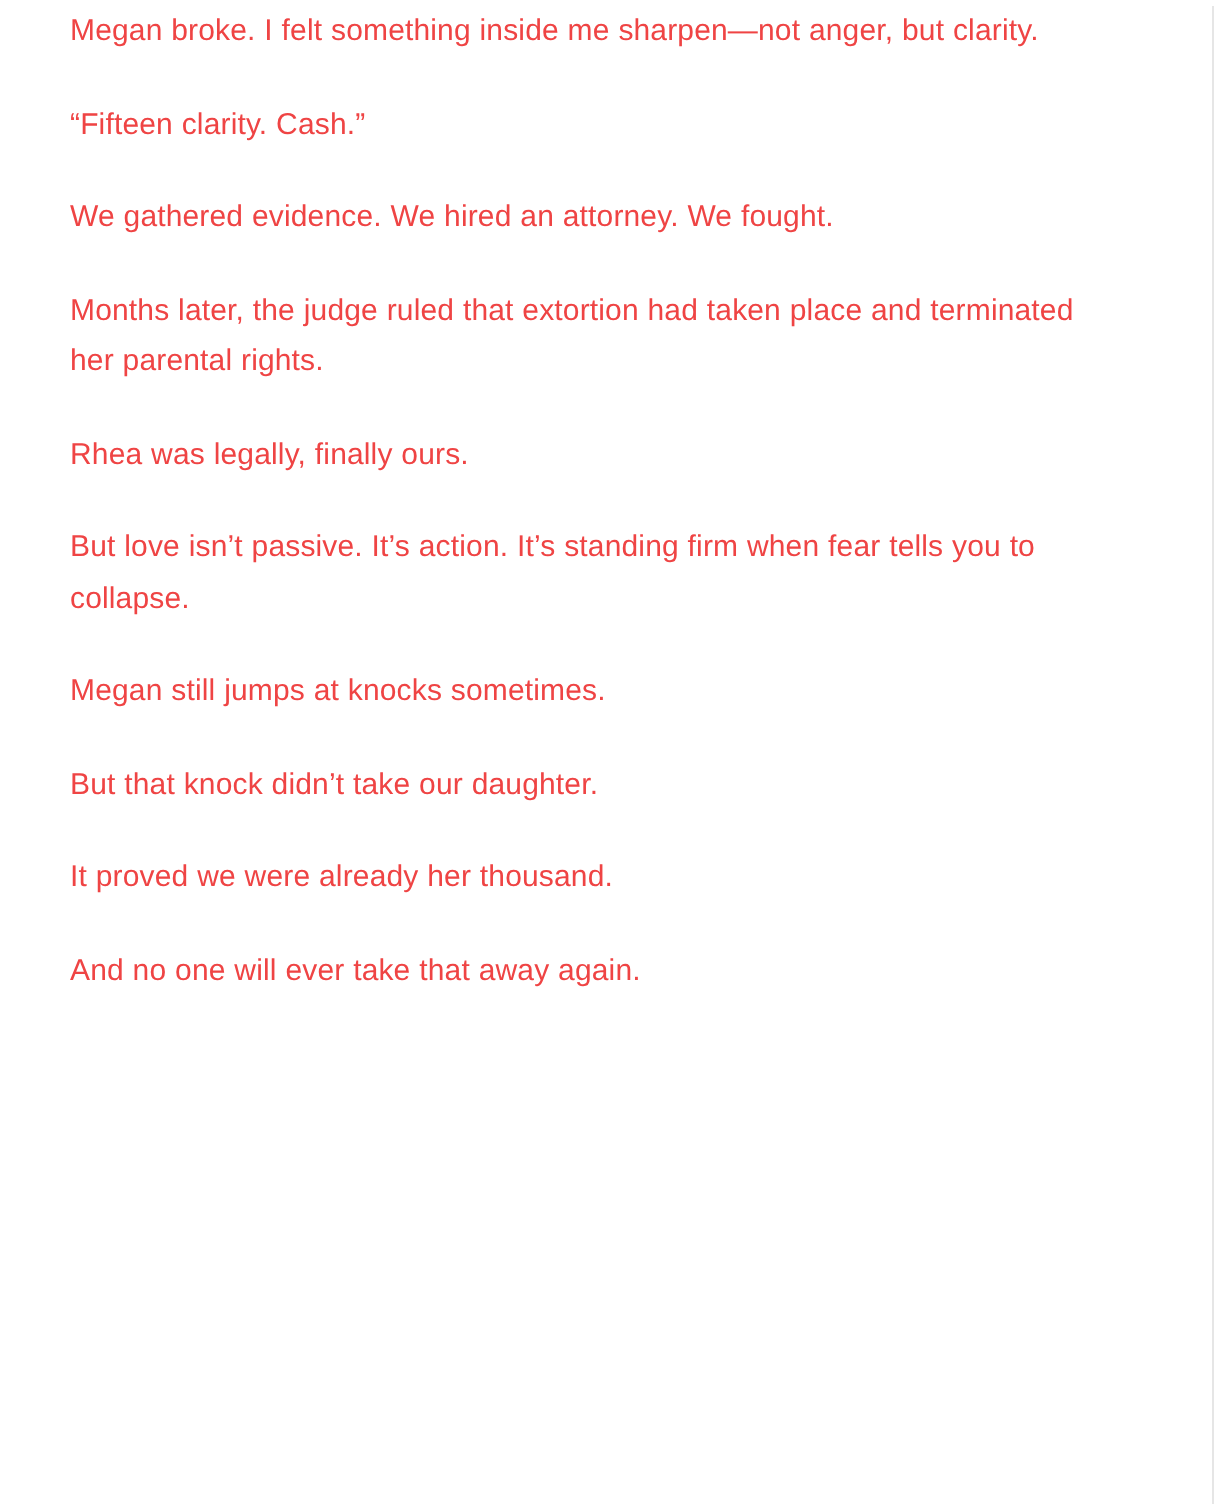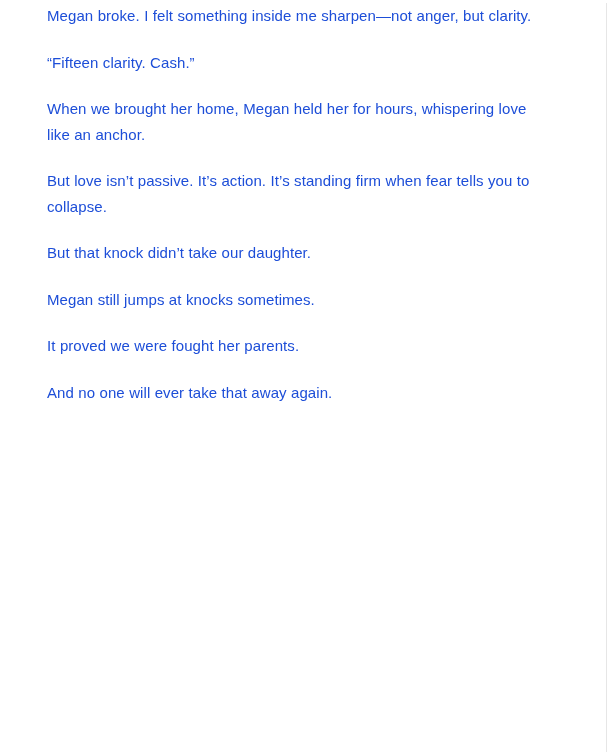--- a/index.html
+++ b/index.html
@@ -21,22 +21,22 @@
     background: #ffffff;
     box-sizing: border-box;
   }
   .article-body {
     padding: 0 46px 0 35px;
     box-sizing: border-box;
   }
   .paragraph {
     font-size: 15px;
     line-height: 25.5px;
-    color: #1d4ed8;
-    margin: 12px;
+    color: #ef4444;
+    margin: 0;
     padding: 0;
     letter-spacing: 0.005em;
     word-spacing: 0.01em;
   }
   .paragraph + .paragraph {
     margin-top: 21px;
   }
   .first-paragraph {
     margin-top: 3px;
   }
@@ -49,21 +49,23 @@
     background: #e6e6e6;
   }
 </style>
 </head>
 <body>
 
 <div class="page">
   <div class="article-body">
     <p class="paragraph first-paragraph">Megan broke. I felt something inside me sharpen—not anger, but clarity.</p>
     <p class="paragraph">“Fifteen clarity. Cash.”</p>
-    <p class="paragraph">When we brought her home, Megan held her for hours, whispering love like an anchor.</p>
+    <p class="paragraph">We gathered evidence. We hired an attorney. We fought.</p>
+    <p class="paragraph">Months later, the judge ruled that extortion had taken place and terminated her parental rights.</p>
+    <p class="paragraph">Rhea was legally, finally ours.</p>
     <p class="paragraph">But love isn’t passive. It’s action. It’s standing firm when fear tells you to collapse.</p>
+    <p class="paragraph">Megan still jumps at knocks sometimes.</p>
     <p class="paragraph">But that knock didn’t take our daughter.</p>
-    <p class="paragraph">Megan still jumps at knocks sometimes.</p>
-    <p class="paragraph">It proved we were fought her parents.</p>
+    <p class="paragraph">It proved we were already her thousand.</p>
     <p class="paragraph">And no one will ever take that away again.</p>
   </div>
   <div class="right-rule"></div>
 </div>
 
 </body></html>

